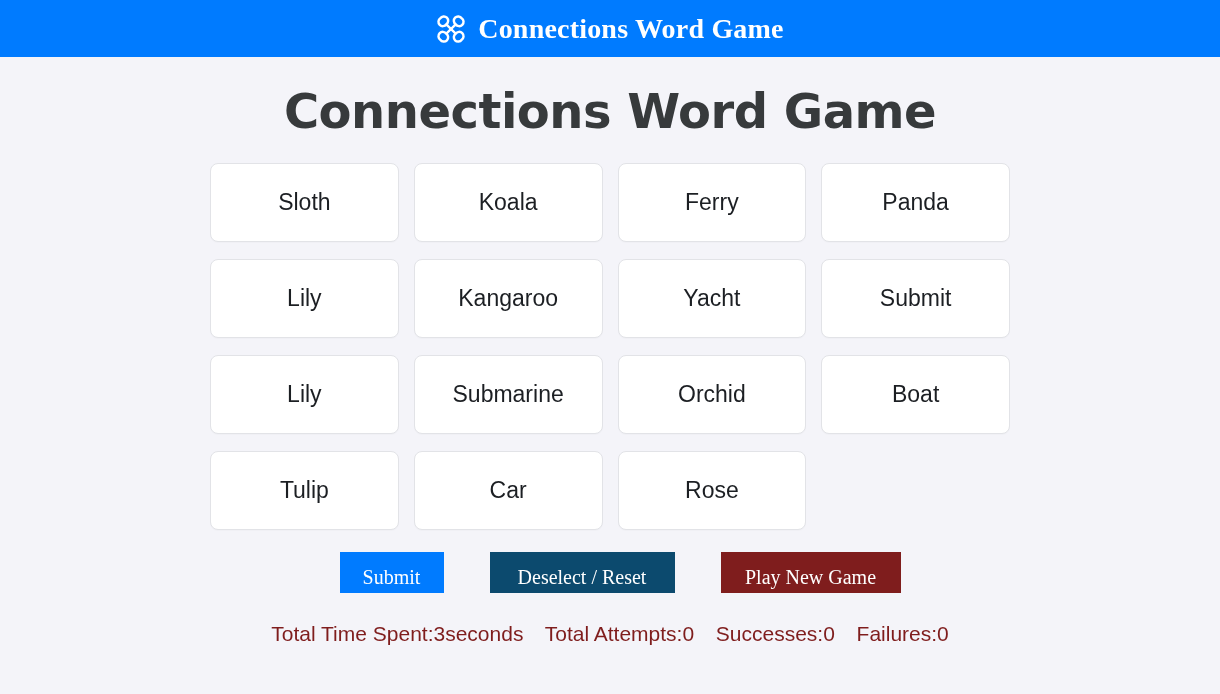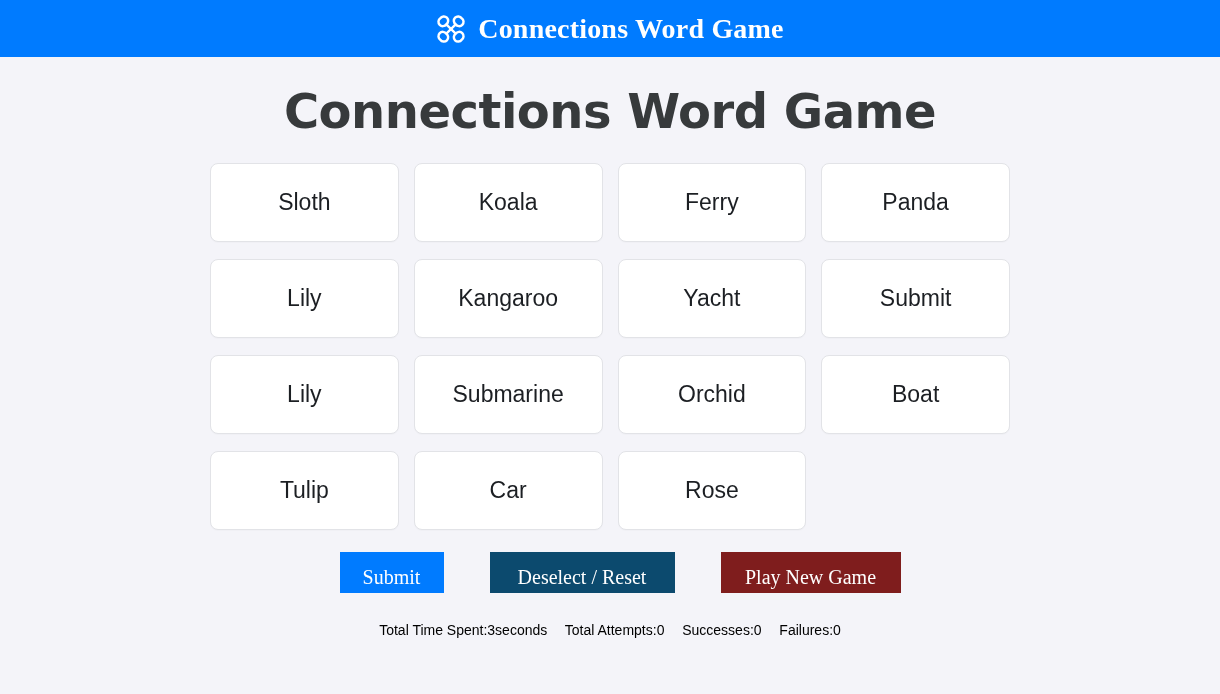--- a/index.html
+++ b/index.html
@@ -110,22 +110,22 @@
   }
   .btn-submit { background: #007bff; min-width: 104px; }
   .btn-reset  { background: #0c4a6e; min-width: 185px; }
   .btn-new    { background: #7f1d1d; min-width: 180px; }
 
   
   .status-bar {
     text-align: center;
     padding-top: 29px;
     font-family: "Liberation Sans", sans-serif;
-    font-size: 14px;
-    color: #000000;
+    font-size: 21px;
+    color: #7f1d1d;
     white-space: nowrap;
   }
   .status-item { display: inline; }
   .status-sep { display: inline-block; width: 10px; }
 </style>
 </head>
 <body>
 
 <div class="navbar">
   <div class="navbar-brand">

